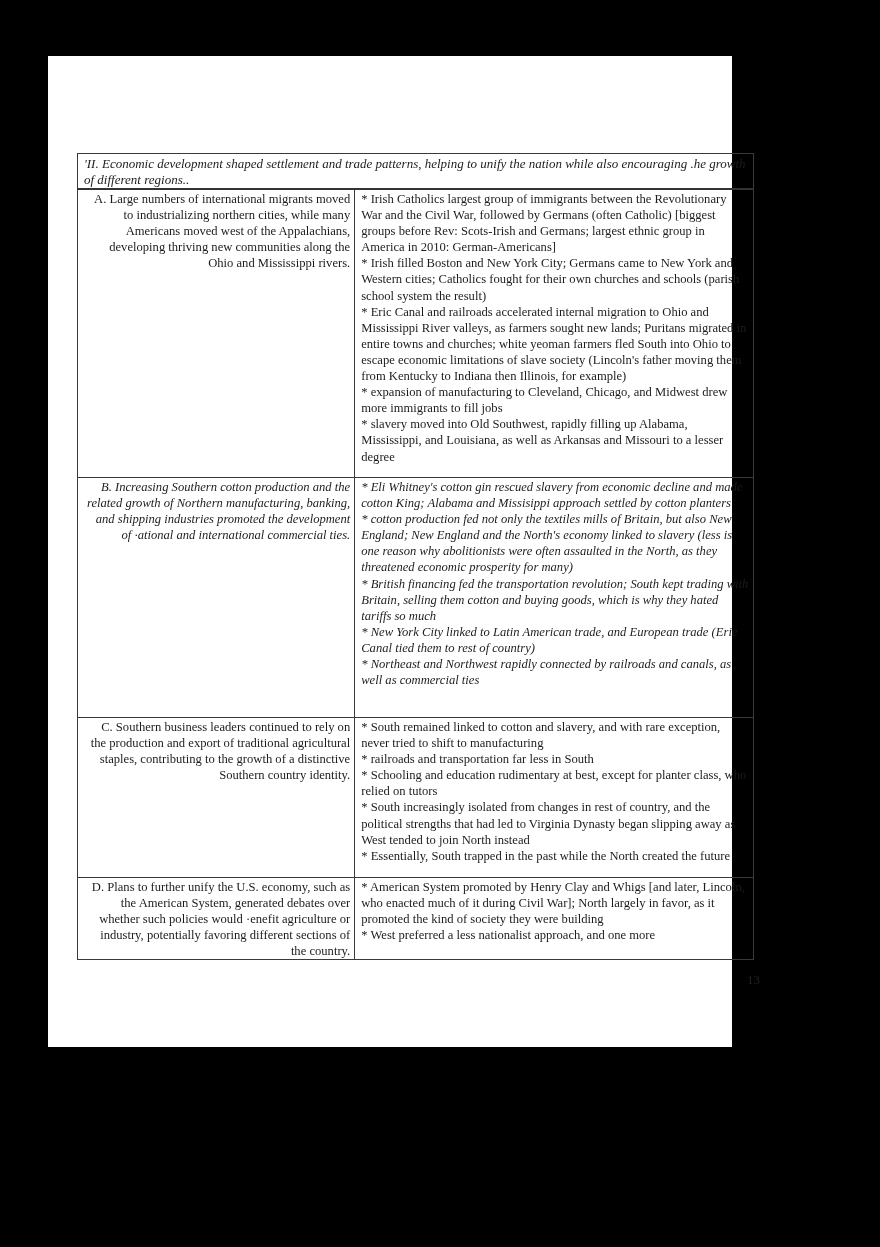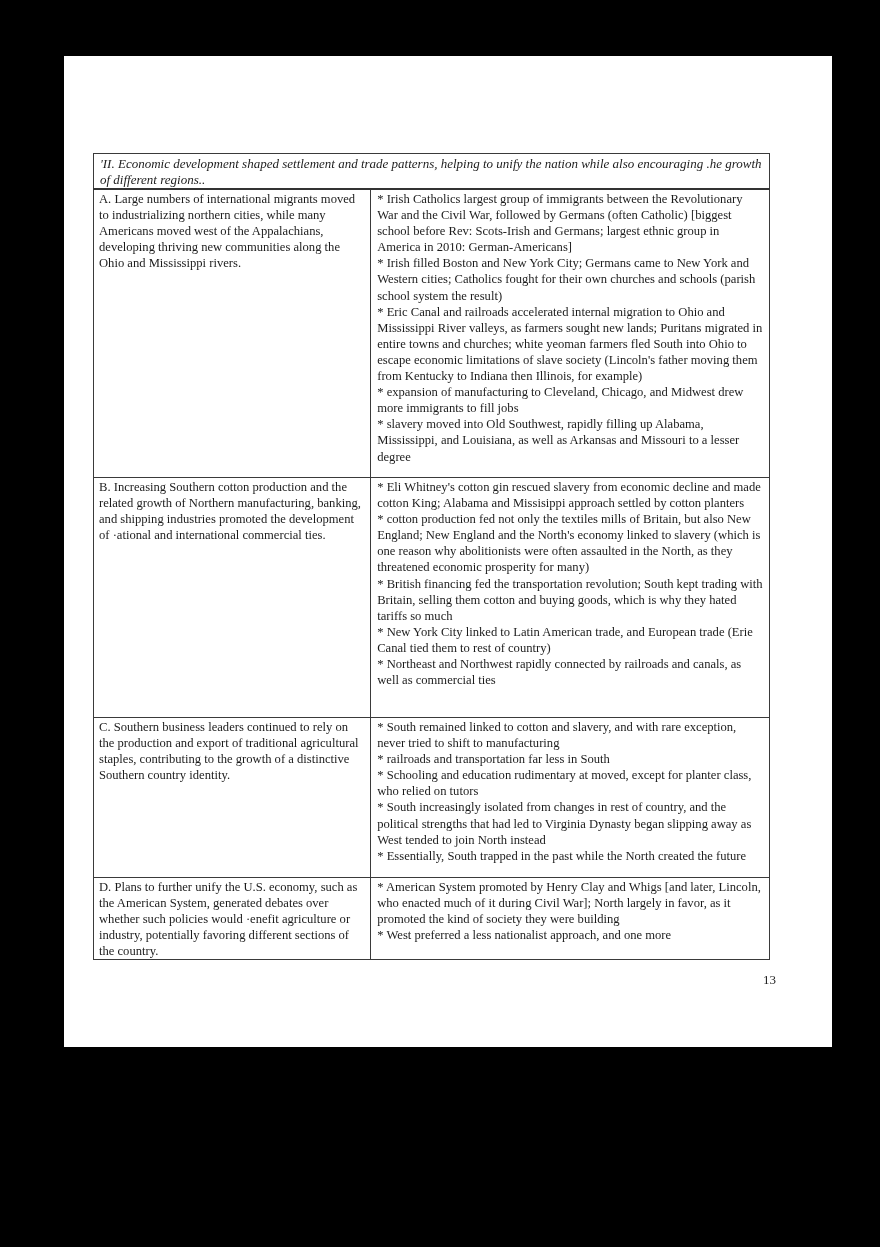--- a/index.html
+++ b/index.html
@@ -5,22 +5,22 @@
     html, body { margin: 0; padding: 0; }
     body {
       width: 880px; height: 1247px;
       background: #000;
       position: relative;
       overflow: hidden;
       font-family: "DejaVu Serif", "Liberation Serif", serif;
     }
     .page {
       position: absolute;
-      left: 64px; top: 56px;
-      width: 768px; height: 991px;
+      left: 48px; top: 56px;
+      width: 684px; height: 991px;
       background: #ffffff;
     }
     .doc-table {
       position: absolute;
       left: 29px; top: 97px;
       width: 677px;
       border-collapse: collapse;
       color: #1c1c1c;
       font-family: "Liberation Serif", "DejaVu Serif", serif;
       font-size: 12.6px;
@@ -32,25 +32,25 @@
       padding: 1px 4px 0 5px;
     }
     .header-cell {
       font-style: italic;
       font-size: 13px;
       line-height: 16px;
       padding: 2px 6px 0 6px !important;
       height: 30px;
       border-bottom: 2px solid #333 !important;
     }
-    .left-col { width: 266px; padding-left: 5px !important; }
+    .left-col { width: 266px; padding-left: 5px !important; text-align: right; }
     .right-col { width: 386px; padding-left: 6px !important; }
     .bullet { display: block; }
     .row-a td { height: 286px; }
-    .row-b td { height: 238px; }
+    .row-b td { height: 238px; font-style: italic; }
     .row-c td { height: 158px; }
     .row-d td { height: 78px; }
     .page-number {
       position: absolute;
       left: 699px; top: 916px;
       font-size: 13px;
       color: #222;
       font-family: Liberation Serif, serif;
     }
   </style>
@@ -60,45 +60,45 @@
 <div class="page">
   <table class="doc-table">
     <tbody>
         <tr>
       <td class="header-cell" colspan="2">'II. Economic development shaped settlement and trade patterns, helping to unify the nation while also encouraging .he growth of different regions..</td>
     </tr>
 
     <tr class="row-a">
       <td class="left-col">A. Large numbers of international migrants moved to industrializing northern cities, while many Americans moved west of the Appalachians, developing thriving new communities along the Ohio and Mississippi rivers.</td>
       <td class="right-col">
-        <span class="bullet">* Irish Catholics largest group of immigrants between the Revolutionary War and the Civil War, followed by Germans (often Catholic) [biggest school before Rev: Scots-Irish and Germans; largest ethnic group in America in 2010: German-Americans]</span>
+        <span class="bullet">* Irish Catholics largest group of immigrants between the Revolutionary War and the Civil War, followed by Germans (often Catholic) [biggest groups before Rev: Scots-Irish and Germans; largest ethnic group in America in 2010: German-Americans]</span>
         <span class="bullet">* Irish filled Boston and New York City; Germans came to New York and Western cities; Catholics fought for their own churches and schools (parish school system the result)</span>
         <span class="bullet">* Eric Canal and railroads accelerated internal migration to Ohio and Mississippi River valleys, as farmers sought new lands; Puritans migrated in entire towns and churches; white yeoman farmers fled South into Ohio to escape economic limitations of slave society (Lincoln's father moving them from Kentucky to Indiana then Illinois, for example)</span>
         <span class="bullet">* expansion of manufacturing to Cleveland, Chicago, and Midwest drew more immigrants to fill jobs</span>
         <span class="bullet">* slavery moved into Old Southwest, rapidly filling up Alabama, Mississippi, and Louisiana, as well as Arkansas and Missouri to a lesser degree</span>
       </td>
     </tr>
 
     <tr class="row-b">
       <td class="left-col">B. Increasing Southern cotton production and the related growth of Northern manufacturing, banking, and shipping industries promoted the development of ·ational and international commercial ties.</td>
       <td class="right-col">
         <span class="bullet">* Eli Whitney's cotton gin rescued slavery from economic decline and made cotton King; Alabama and Missisippi approach settled by cotton planters</span>
-        <span class="bullet">* cotton production fed not only the textiles mills of Britain, but also New England; New England and the North's economy linked to slavery (which is one reason why abolitionists were often assaulted in the North, as they threatened economic prosperity for many)</span>
+        <span class="bullet">* cotton production fed not only the textiles mills of Britain, but also New England; New England and the North's economy linked to slavery (less is one reason why abolitionists were often assaulted in the North, as they threatened economic prosperity for many)</span>
         <span class="bullet">* British financing fed the transportation revolution; South kept trading with Britain, selling them cotton and buying goods, which is why they hated tariffs so much</span>
         <span class="bullet">* New York City linked to Latin American trade, and European trade (Erie Canal tied them to rest of country)</span>
         <span class="bullet">* Northeast and Northwest rapidly connected by railroads and canals, as well as commercial ties</span>
       </td>
     </tr>
 
     <tr class="row-c">
       <td class="left-col">C. Southern business leaders continued to rely on the production and export of traditional agricultural staples, contributing to the growth of a distinctive Southern country identity.</td>
       <td class="right-col">
         <span class="bullet">* South remained linked to cotton and slavery, and with rare exception, never tried to shift to manufacturing</span>
         <span class="bullet">* railroads and transportation far less in South</span>
-        <span class="bullet">* Schooling and education rudimentary at moved, except for planter class, who relied on tutors</span>
+        <span class="bullet">* Schooling and education rudimentary at best, except for planter class, who relied on tutors</span>
         <span class="bullet">* South increasingly isolated from changes in rest of country, and the political strengths that had led to Virginia Dynasty began slipping away as West tended to join North instead</span>
         <span class="bullet">* Essentially, South trapped in the past while the North created the future</span>
       </td>
     </tr>
 
     <tr class="row-d">
       <td class="left-col">D. Plans to further unify the U.S. economy, such as the American System, generated debates over whether such policies would ·enefit agriculture or industry, potentially favoring different sections of the country.</td>
       <td class="right-col">
         <span class="bullet">* American System promoted by Henry Clay and Whigs [and later, Lincoln, who enacted much of it during Civil War]; North largely in favor, as it promoted the kind of society they were building</span>
         <span class="bullet">* West preferred a less nationalist approach, and one more</span>

